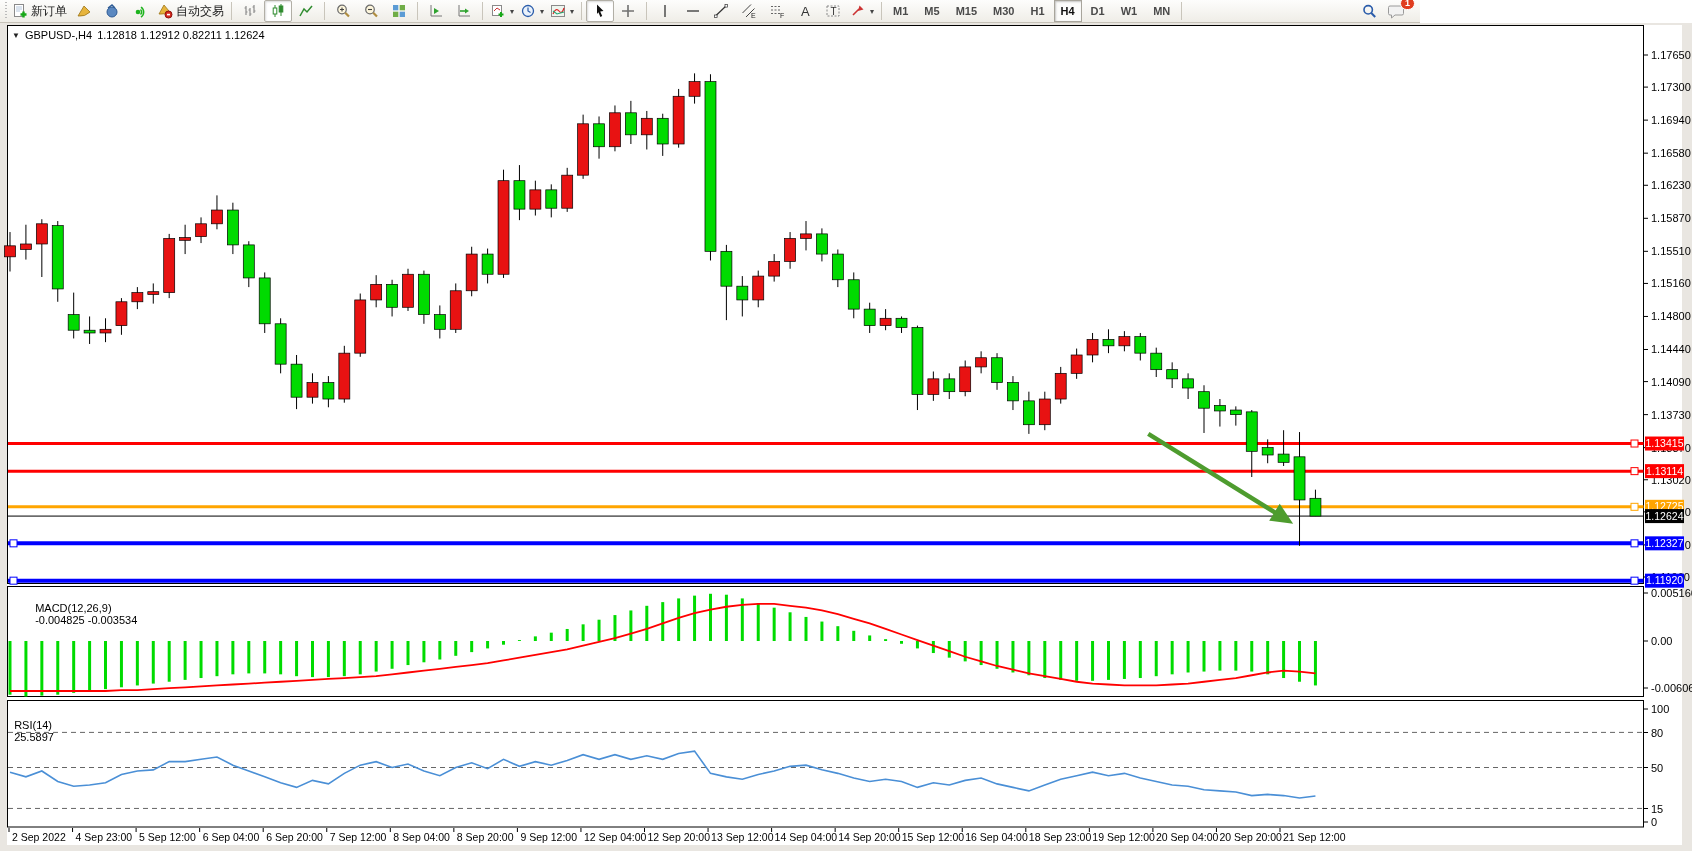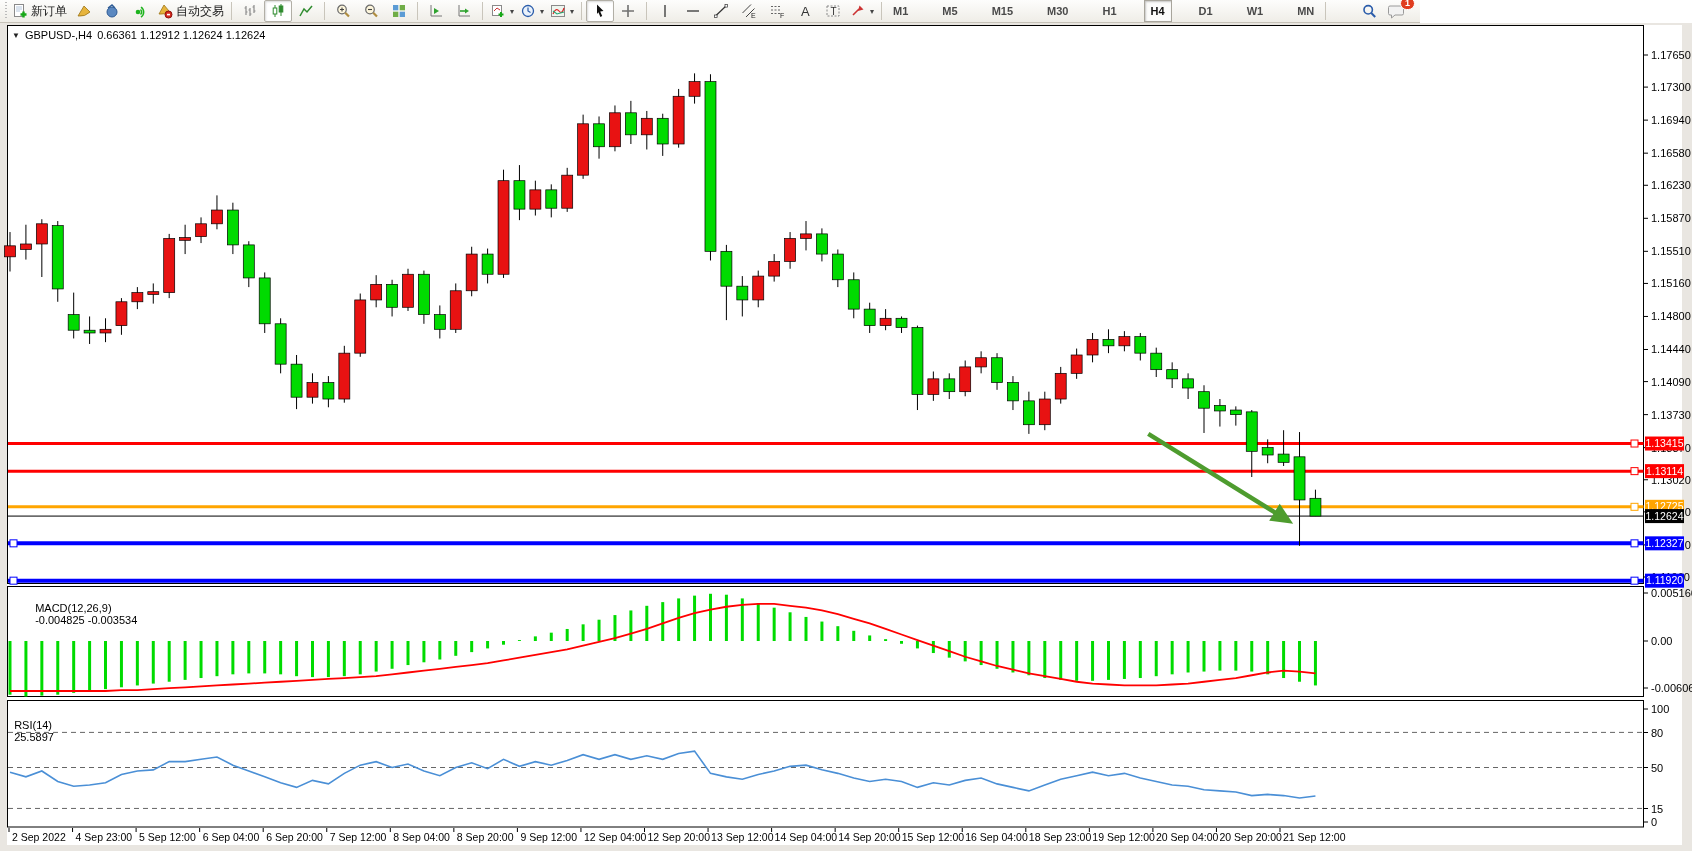--- a/index.html
+++ b/index.html
@@ -587,21 +587,21 @@
   </div>
   <div class="tb-btn">
     <svg width="16" height="16">
         <path d="M3 12 L9 6" stroke="#c33" stroke-width="1.6"></path>
         <path d="M9.5 2.5 L13.5 6.5 L8 8 Z" fill="#c33"></path>
       </svg>
     <span class="caret">▾</span>
   </div>
 
   <div class="sep"></div>
-  <div id="tf-group" style="display:flex;align-items:center;gap:20px;">
+  <div id="tf-group" style="display:flex;align-items:center;gap:2px;">
       <div class="tf-btn">M1</div>
       <div class="tf-btn">M5</div>
       <div class="tf-btn">M15</div>
       <div class="tf-btn">M30</div>
       <div class="tf-btn">H1</div>
       <div class="tf-btn active">H4</div>
       <div class="tf-btn">D1</div>
       <div class="tf-btn">W1</div>
       <div class="tf-btn">MN</div>
     </div>
@@ -619,21 +619,21 @@
     <svg width="18" height="17">
         <path d="M2 3 h12 a1.5 1.5 0 0 1 1.5 1.5 v6 a1.5 1.5 0 0 1 -1.5 1.5 h-7 l-3.5 3 v-3 h-1.5 a1.5 1.5 0 0 1 -1.5 -1.5 v-6 A1.5 1.5 0 0 1 2 3 Z" fill="#f2f2f2" stroke="#9a9a9a"></path>
       </svg>
     <span class="badge-num">1</span>
   </div>
 </div>
 
 <div class="overlay-label" id="chart-title">
   <span class="tri">▼</span>
   <span>GBPUSD-,H4</span>
-  <span>0.66361 1.12912 1.12624 1.12624</span>
+  <span>1.12818 1.12912 0.82211 1.12624</span>
 </div>
 <div class="overlay-label" id="macd-label">
   <span>MACD(12,26,9)</span>
   <span>-0.004825 -0.003534</span>
 </div>
 <div class="overlay-label" id="rsi-label">
   <span>RSI(14)</span>
   <span>25.5897</span>
 </div>
 

